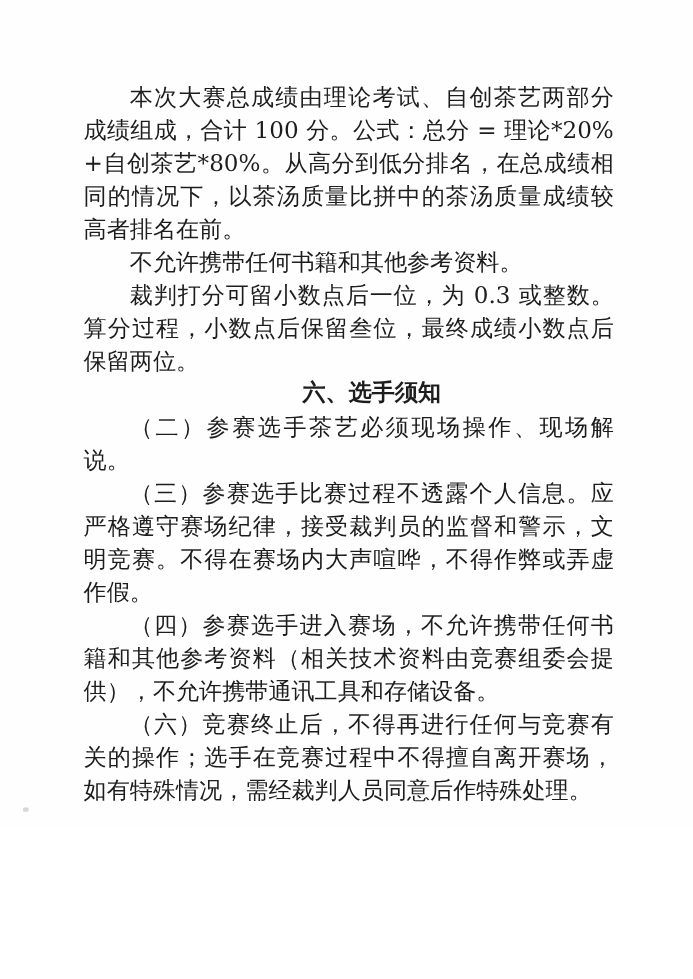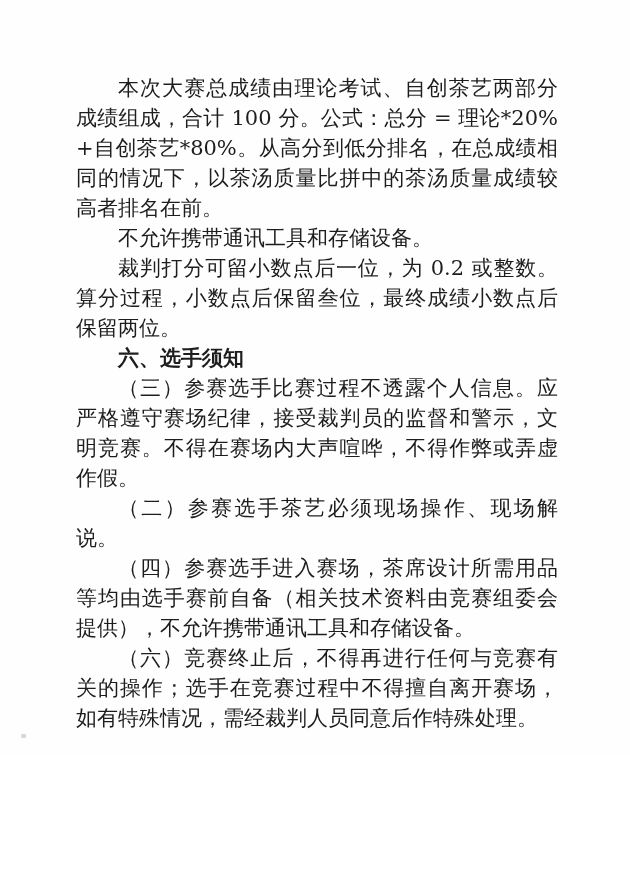--- a/index.html
+++ b/index.html
@@ -27,21 +27,21 @@
     text-justify: inter-ideograph;
   }
   .para {
     margin: 0;
     text-indent: 2em;
     word-break: break-all;
   }
   .para.heading {
     font-weight: bold;
     font-family: "Liberation Sans", "DejaVu Sans", sans-serif;
-    text-align: left;
+    text-align: center;
   }
   .page-number {
     position: absolute;
     top: 835px;
     left: 498px;
     width: 60px;
     text-align: center;
     font-size: 19px;
     letter-spacing: 1px;
     color: #141414;
@@ -56,23 +56,23 @@
     background: #d8d8d8;
     border-radius: 1px;
   }
 </style>
 </head>
 <body>
 
 <div class="page">
   <div class="doc-body" id="doc-body">
       <p class="para">本次大赛总成绩由理论考试、自创茶艺两部分成绩组成，合计 100 分。公式：总分 = 理论*20%+自创茶艺*80%。从高分到低分排名，在总成绩相同的情况下，以茶汤质量比拼中的茶汤质量成绩较高者排名在前。</p>
-      <p class="para">不允许携带通讯工具和存储设备。</p>
-      <p class="para">裁判打分可留小数点后一位，为 0.2 或整数。算分过程，小数点后保留叁位，最终成绩小数点后保留两位。</p>
+      <p class="para">不允许携带任何书籍和其他参考资料。</p>
+      <p class="para">裁判打分可留小数点后一位，为 0.3 或整数。算分过程，小数点后保留叁位，最终成绩小数点后保留两位。</p>
       <p class="para heading">六、选手须知</p>
+      <p class="para">（二）参赛选手茶艺必须现场操作、现场解说。</p>
       <p class="para">（三）参赛选手比赛过程不透露个人信息。应严格遵守赛场纪律，接受裁判员的监督和警示，文明竞赛。不得在赛场内大声喧哗，不得作弊或弄虚作假。</p>
-      <p class="para">（二）参赛选手茶艺必须现场操作、现场解说。</p>
-      <p class="para">（四）参赛选手进入赛场，茶席设计所需用品等均由选手赛前自备（相关技术资料由竞赛组委会提供），不允许携带通讯工具和存储设备。</p>
+      <p class="para">（四）参赛选手进入赛场，不允许携带任何书籍和其他参考资料（相关技术资料由竞赛组委会提供），不允许携带通讯工具和存储设备。</p>
       <p class="para">（六）竞赛终止后，不得再进行任何与竞赛有关的操作；选手在竞赛过程中不得擅自离开赛场，如有特殊情况，需经裁判人员同意后作特殊处理。</p>
     </div>
   <div class="page-number">- 9 -</div>
   <div class="speck"></div>
 </div>
 
 </body></html>

